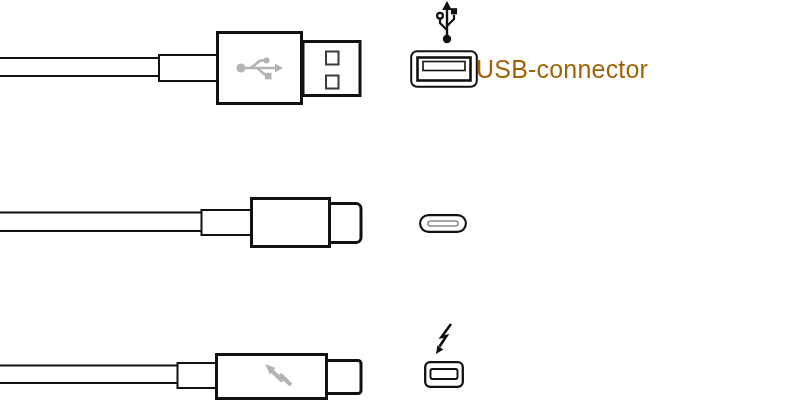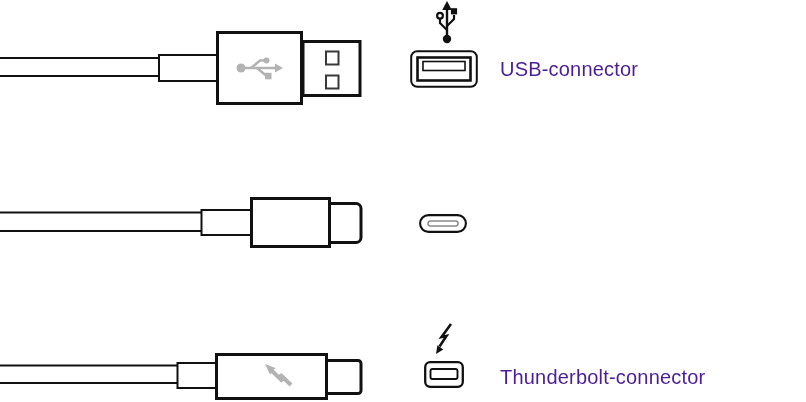--- a/index.html
+++ b/index.html
@@ -6,24 +6,24 @@
   .figure{
     position:relative;
     width:806px;height:402px;
     background:#ffffff;
     overflow:hidden;
     font-family:"Liberation Sans", sans-serif;
   }
   .abs{position:absolute;}
   .connector-label{
     position:absolute;
-    left:500px;
-    font-size:20px;
+    left:476px;
+    font-size:25px;
     line-height:32px;
-    color:#4c1d95;
+    color:#a16207;
     letter-spacing:0.2px;
     white-space:nowrap;
   }
   svg{display:block;}
 </style>
 </head>
 <body>
 
 <div class="figure">
 
@@ -99,15 +99,14 @@
   <svg class="abs" style="left:431px;top:322px" width="28" height="35" viewBox="0 0 28 35">
     <polyline points="20,2 10.5,15 15.5,14 8.5,24.5" fill="none" stroke="#111" stroke-width="2.6"></polyline>
     <polygon points="5,32 12.3,27.6 6.4,23.2" fill="#111"></polygon>
   </svg>
 
   <svg class="abs" style="left:424px;top:361px" width="40" height="27" viewBox="0 0 40 27">
     <rect x="1.2" y="1.2" width="37.6" height="24.6" rx="5" fill="#fff" stroke="#111" stroke-width="2.3"></rect>
     <rect x="6.5" y="8" width="27" height="10" rx="2" fill="#fff" stroke="#111" stroke-width="1.9"></rect>
   </svg>
 
-  <div class="connector-label" style="top:361px">Thunderbolt-connector</div>
 
 </div>
 
 </body></html>

